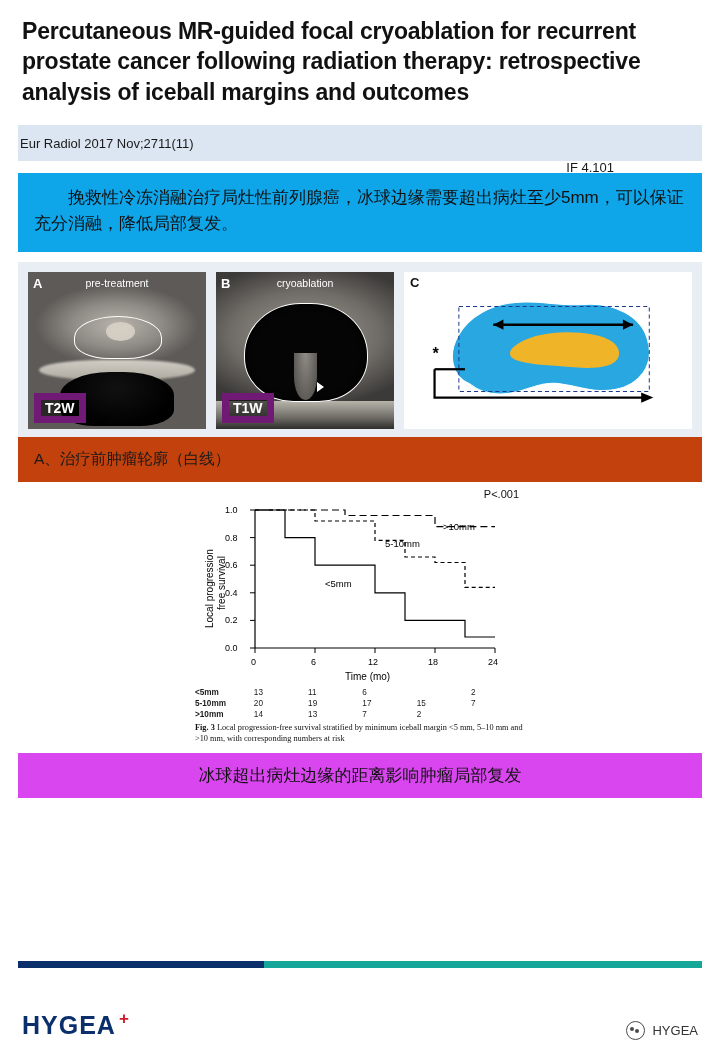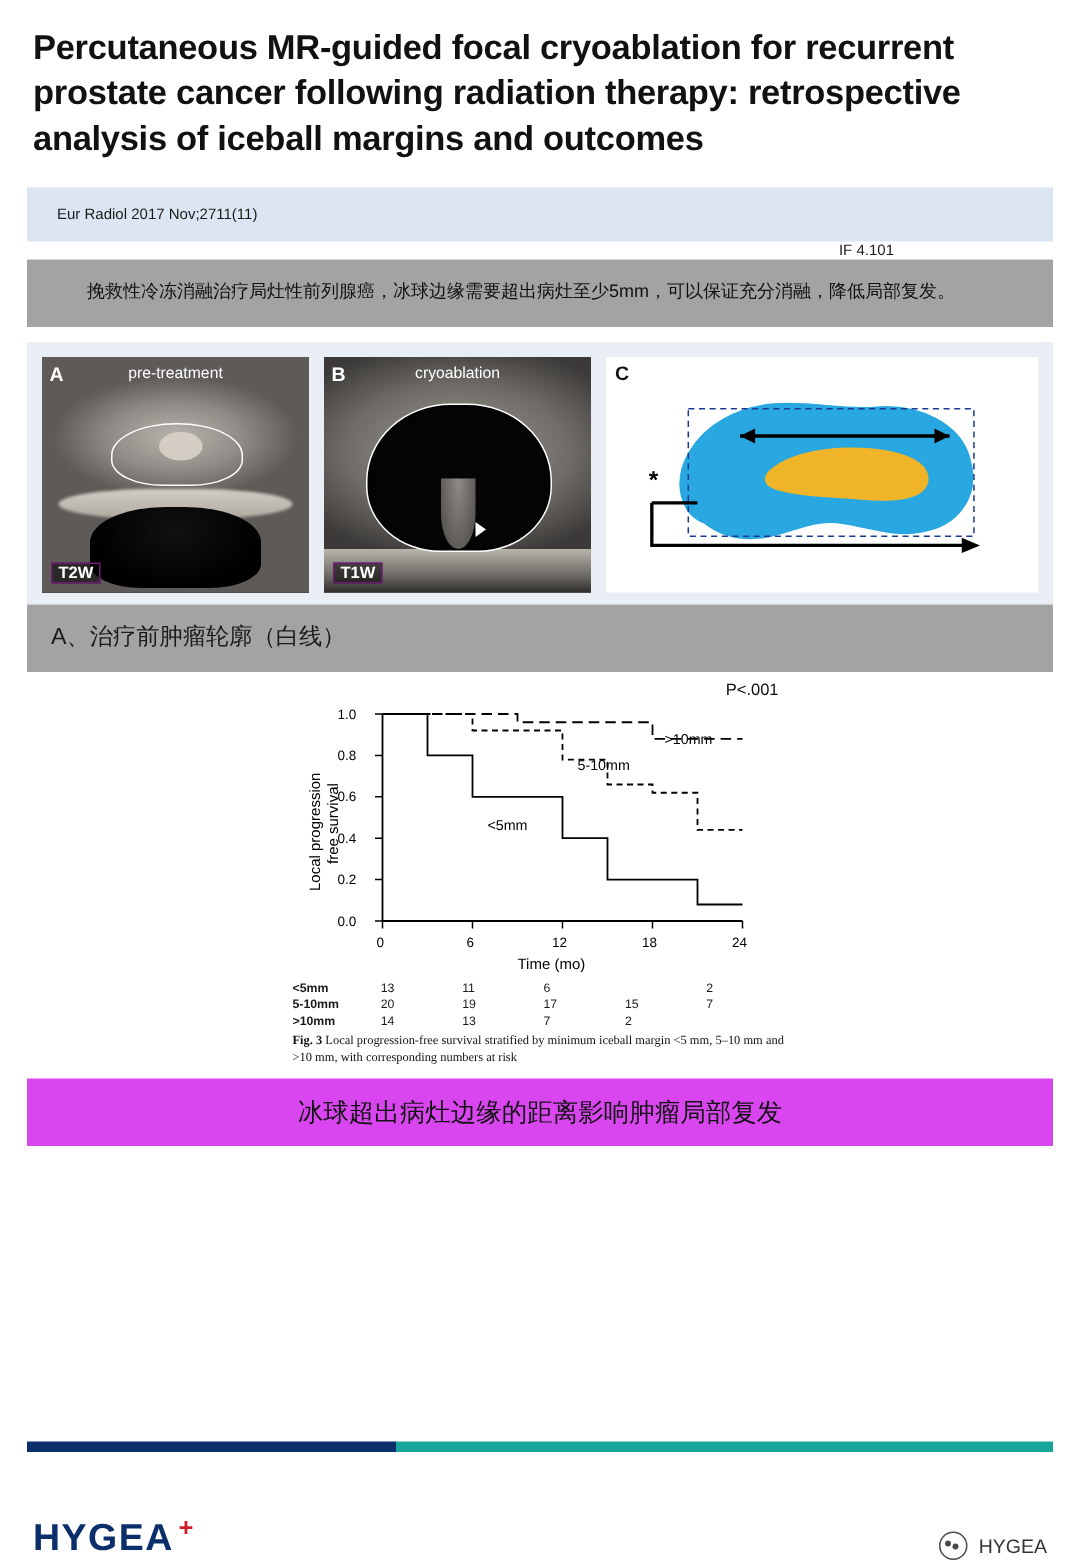--- a/index.html
+++ b/index.html
@@ -18,32 +18,32 @@
     line-height:1.32;
     letter-spacing:-0.2px;
     color:#111;
   }
   .journal-bar{
     margin:14px 18px 0 18px;
     background:#dce6f2;
     height:36px;
     display:flex;
     align-items:center;
-    padding:0 20px;
-    font-size:10px;
+    padding:0 2px;
+    font-size:13px;
     color:#1a1a1a;
     justify-content:space-between;
   }
   .journal-bar .jb-left{white-space:pre;}
   .journal-bar .jb-right{padding-right:86px;margin-top:48px;}
   .summary{
     margin:12px 18px 0 18px;
-    background:#a3a3a3;
+    background:#0ea5e9;
     padding:12px 16px 14px 16px;
-    font-size:12px;
+    font-size:17px;
     line-height:1.55;
     color:#111;
   }
   .summary .indent{display:inline-block;width:2em;}
   .figure-row{
     margin:10px 18px 0 18px;
     background:#e9eef5;
     padding:10px 10px 8px 10px;
     display:flex;
     gap:10px;
@@ -59,22 +59,22 @@
     overflow:hidden;
   }
   .panel .ptag{
     position:absolute;top:4px;left:5px;color:#fff;font-weight:bold;font-size:13px;z-index:4;
   }
   .panel .pcap{
     position:absolute;top:5px;left:50%;transform:translateX(-50%);
     color:#fff;font-size:10.5px;z-index:4;white-space:nowrap;
   }
   .panel .seq{
-    position:absolute;bottom:6px;left:6px;color:#fff;font-size:11px;font-weight:bold;
-    border:1px solid #701a75;padding:0 4px;z-index:4;background:rgba(0,0,0,.55);
+    position:absolute;bottom:6px;left:6px;color:#fff;font-size:14px;font-weight:bold;
+    border:7px solid #701a75;padding:0 4px;z-index:4;background:rgba(0,0,0,.55);
   }
   .mr1{
     position:absolute;inset:0;
     background:
       radial-gradient(ellipse 46% 26% at 50% 34%, #b9b4ad 0%, #8e8a85 55%, #5d5a57 100%),
       radial-gradient(ellipse 90% 60% at 50% 95%, #000 55%, #2b2b2b 100%),
       linear-gradient(#3a3937,#191918);
   }
   .mr1 .fat{
     position:absolute;left:6%;right:6%;top:56%;height:13%;
@@ -122,21 +122,21 @@
     opacity:.8;
   }
   .schema{
     position:relative;
     flex:1 1 auto;
     background:#ffffff;
   }
   .schema .stag{position:absolute;top:3px;left:6px;font-weight:bold;font-size:13px;color:#111;}
   .fig-legend{
     margin:0 18px 0 18px;
-    background:#a3a3a3;
+    background:#c2410c;
     padding:10px 16px 12px 16px;
     font-size:15.5px;
     line-height:1.5;
   }
   .km-wrap{
     margin:6px 18px 0 18px;
     display:flex;
     justify-content:center;
   }
   .km{

